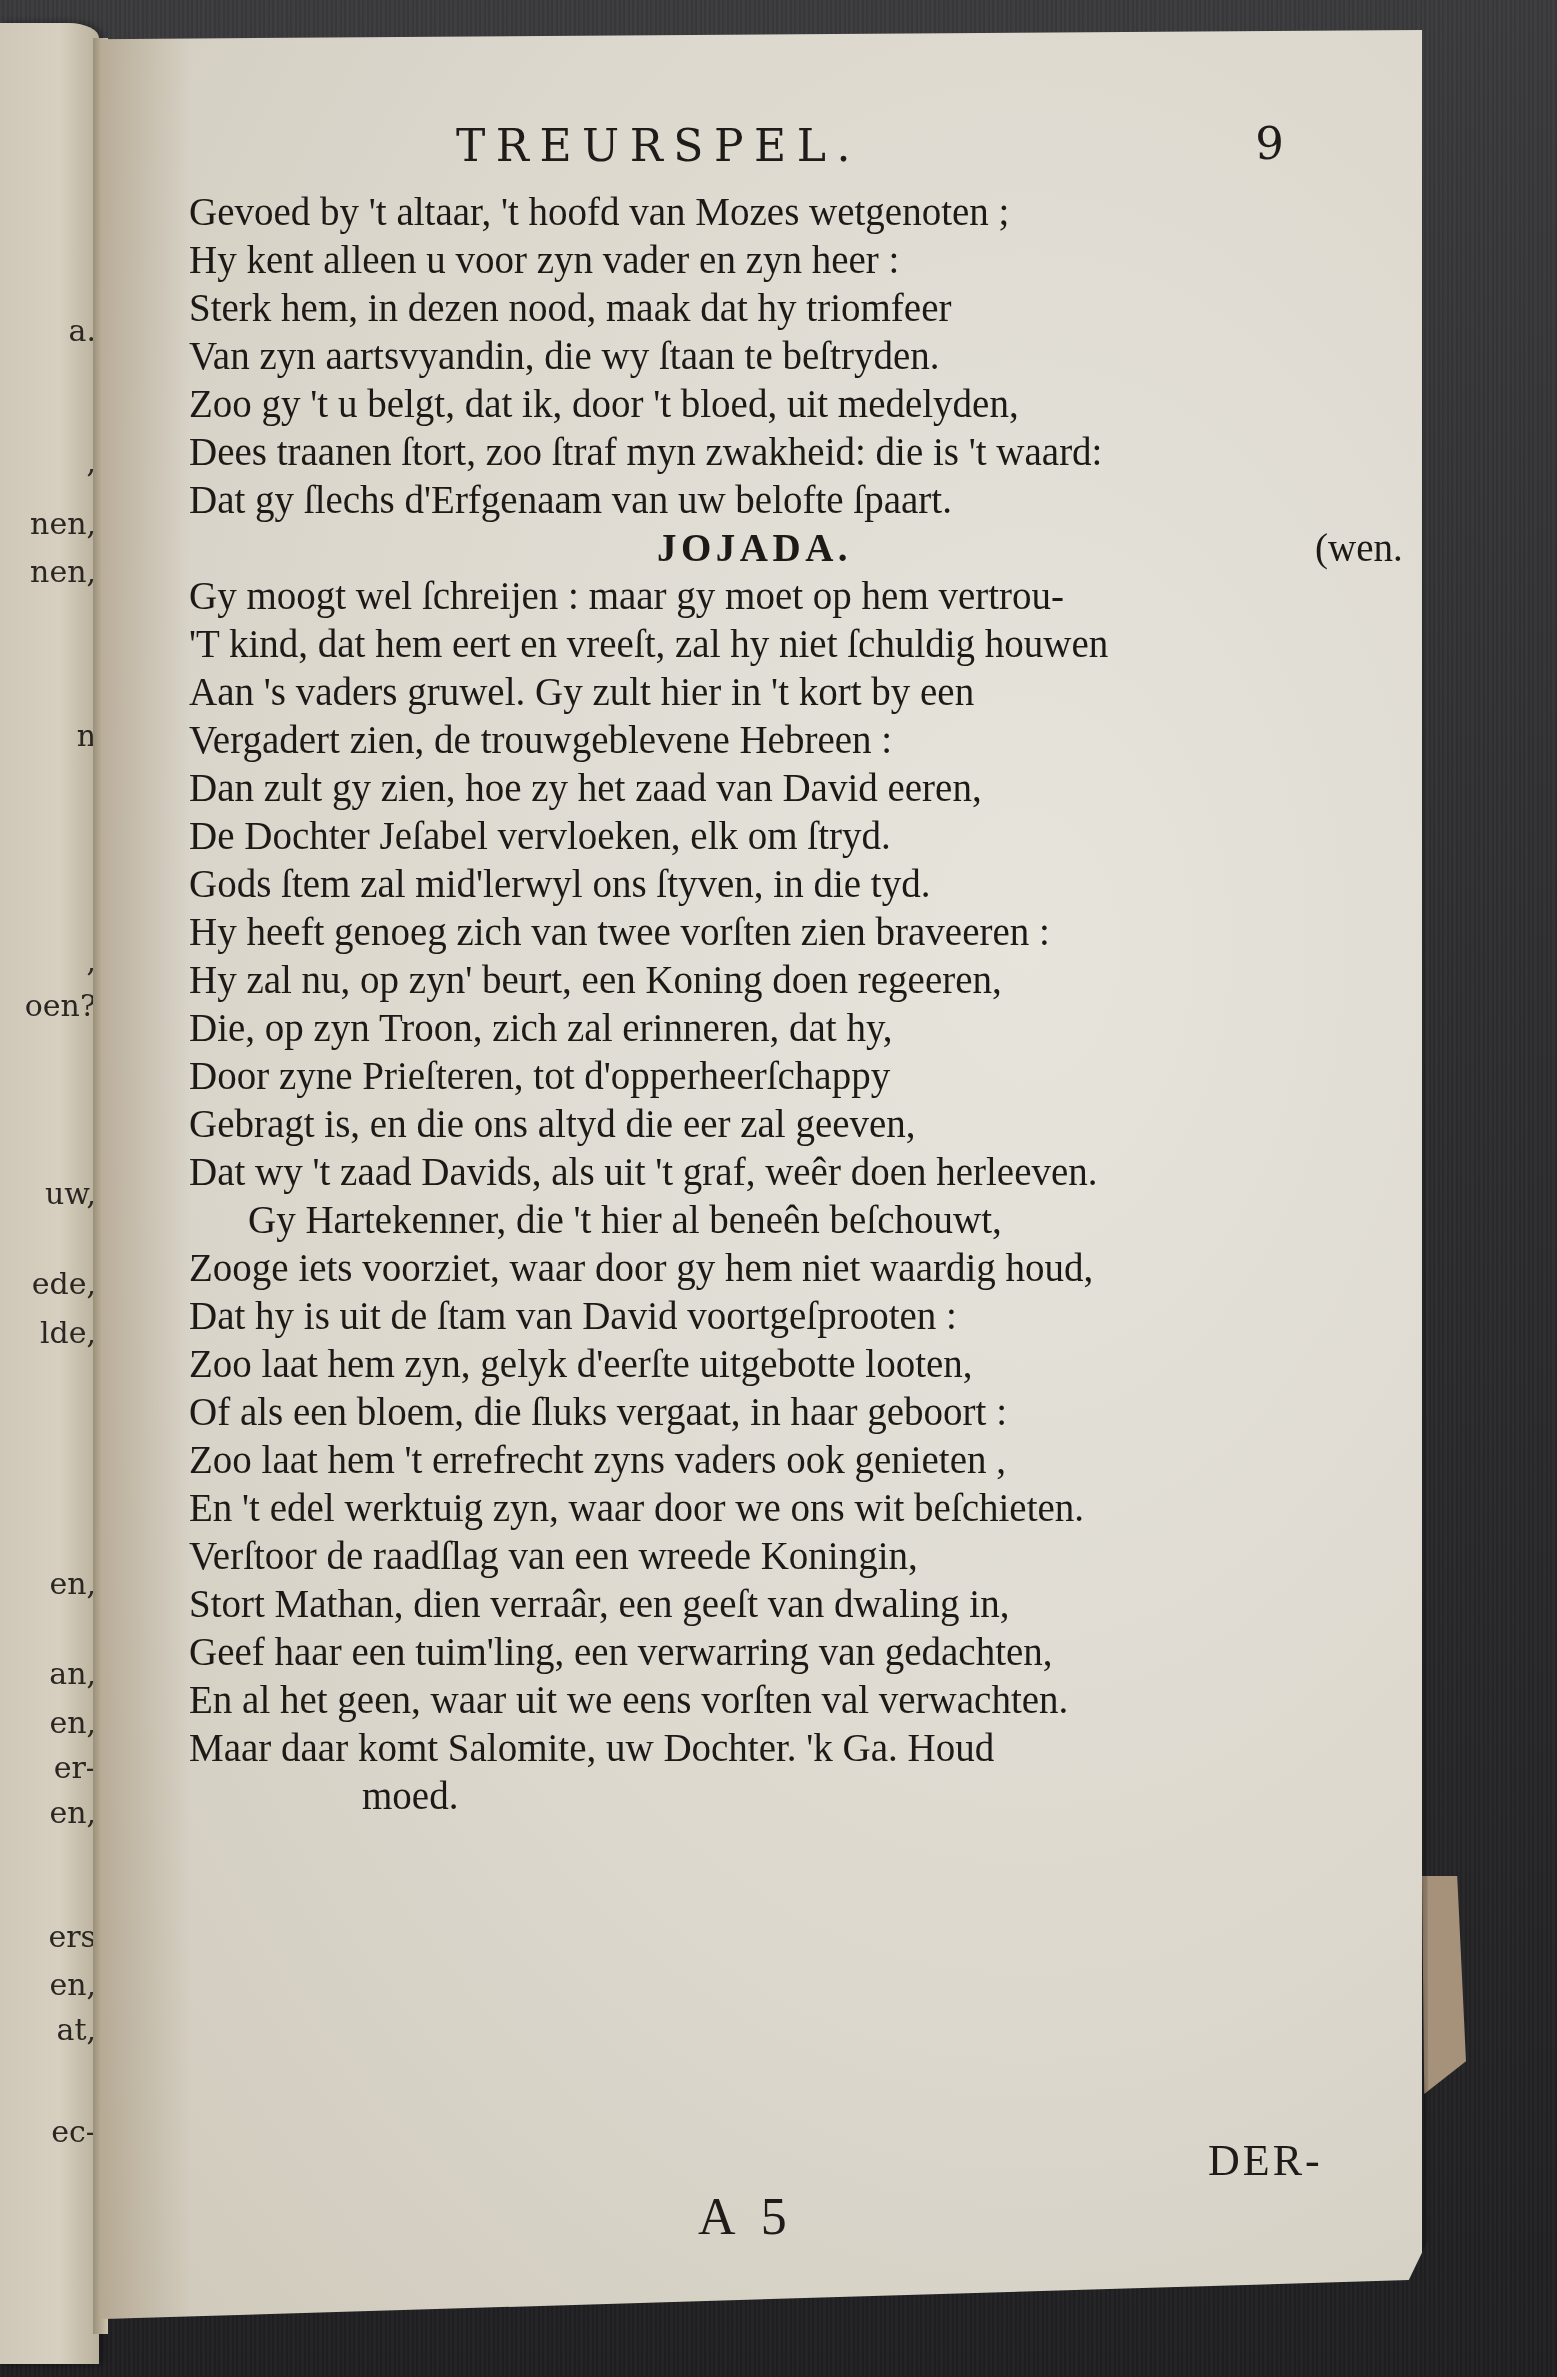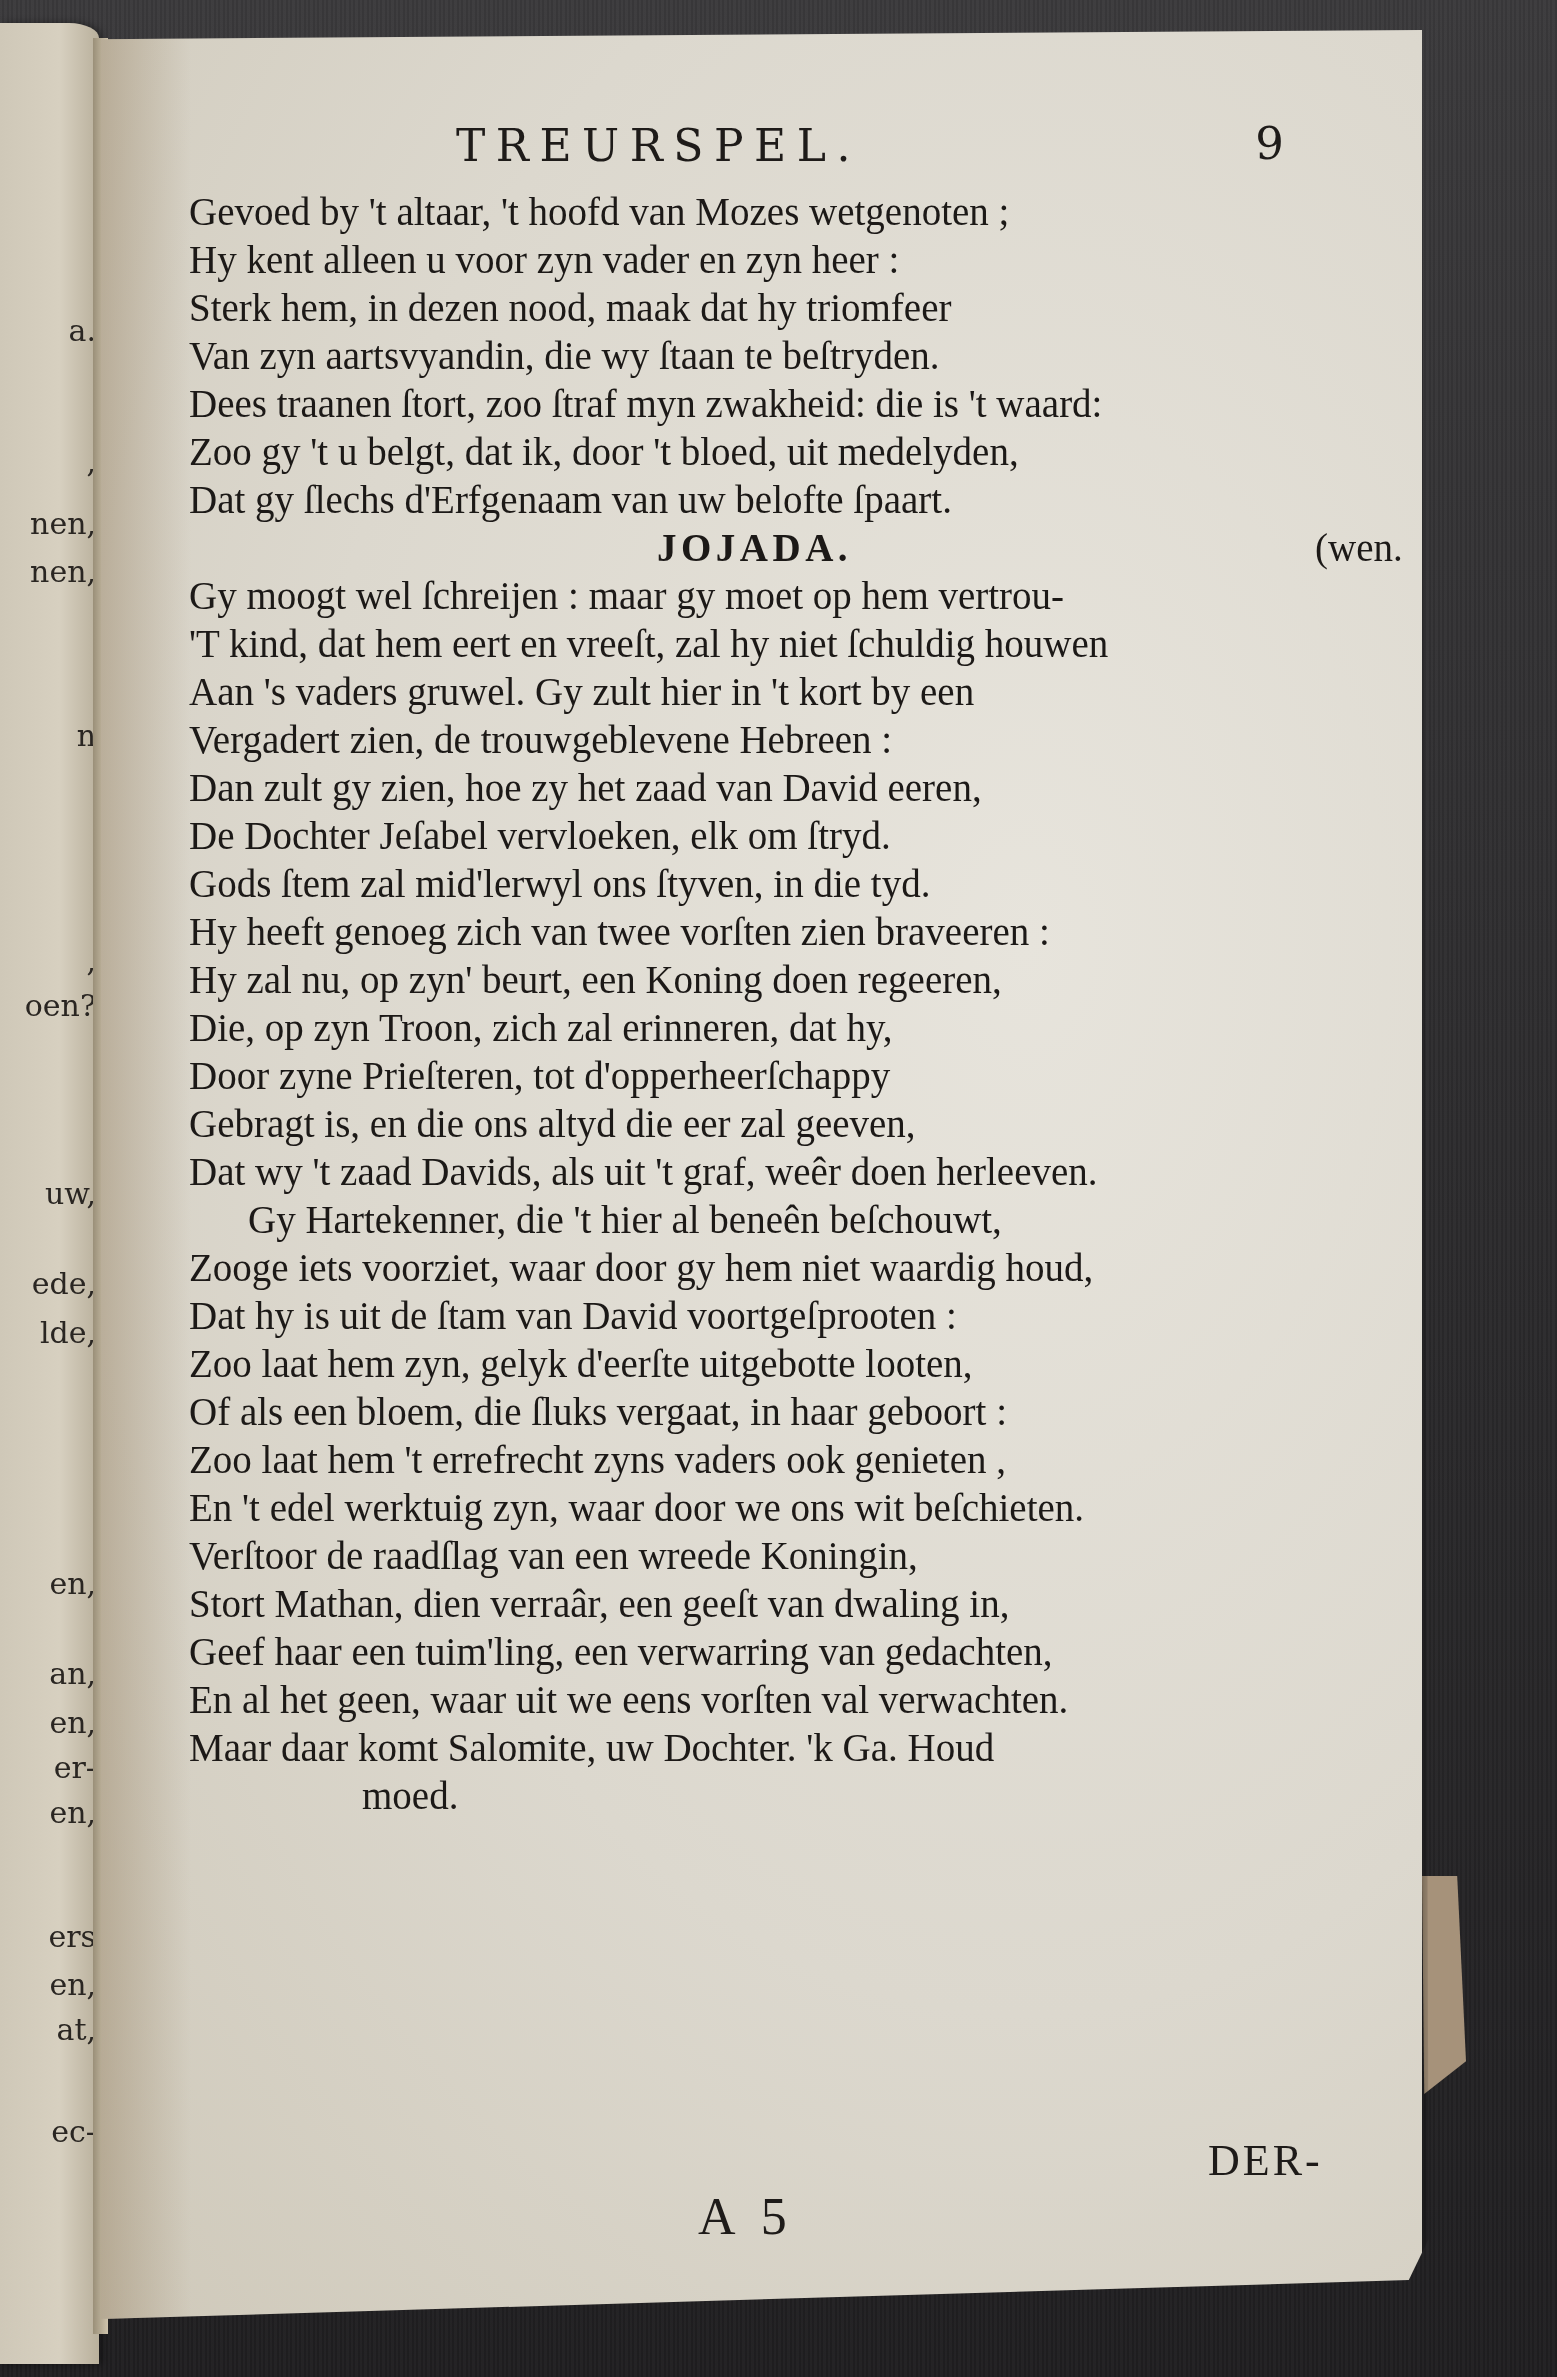--- a/index.html
+++ b/index.html
@@ -113,22 +113,22 @@
 <div class="header">
   <span class="running-title">TREURSPEL.</span>
   <span class="page-number">9</span>
 </div>
 
 <div class="text-block">
   <span class="line">Gevoed by 't altaar,  't hoofd van Mozes wetgenoten ;</span>
   <span class="line">Hy kent alleen u voor zyn vader en zyn heer :</span>
   <span class="line">Sterk hem,  in dezen nood,  maak dat hy triomfeer</span>
   <span class="line">Van zyn aartsvyandin,  die wy ſtaan te beſtryden.</span>
+  <span class="line">Zoo gy 't u belgt,  dat ik,  door 't bloed,  uit medelyden,</span>
   <span class="line">Dees traanen ſtort, zoo ſtraf myn zwakheid: die is 't waard:</span>
-  <span class="line">Zoo gy 't u belgt,  dat ik,  door 't bloed,  uit medelyden,</span>
   <span class="line">Dat gy ſlechs d'Erfgenaam van uw belofte ſpaart.</span>
 
   <span class="line speaker">&nbsp;
     <span class="speaker-name">JOJADA.</span>
     <span class="stage-cont">(wen.</span>
   </span>
 
   <span class="line">Gy moogt wel ſchreijen :  maar gy moet op hem vertrou-</span>
   <span class="line">'T kind, dat hem eert en vreeſt, zal hy niet ſchuldig houwen</span>
   <span class="line">Aan 's vaders gruwel.  Gy zult hier in 't kort by een</span>

